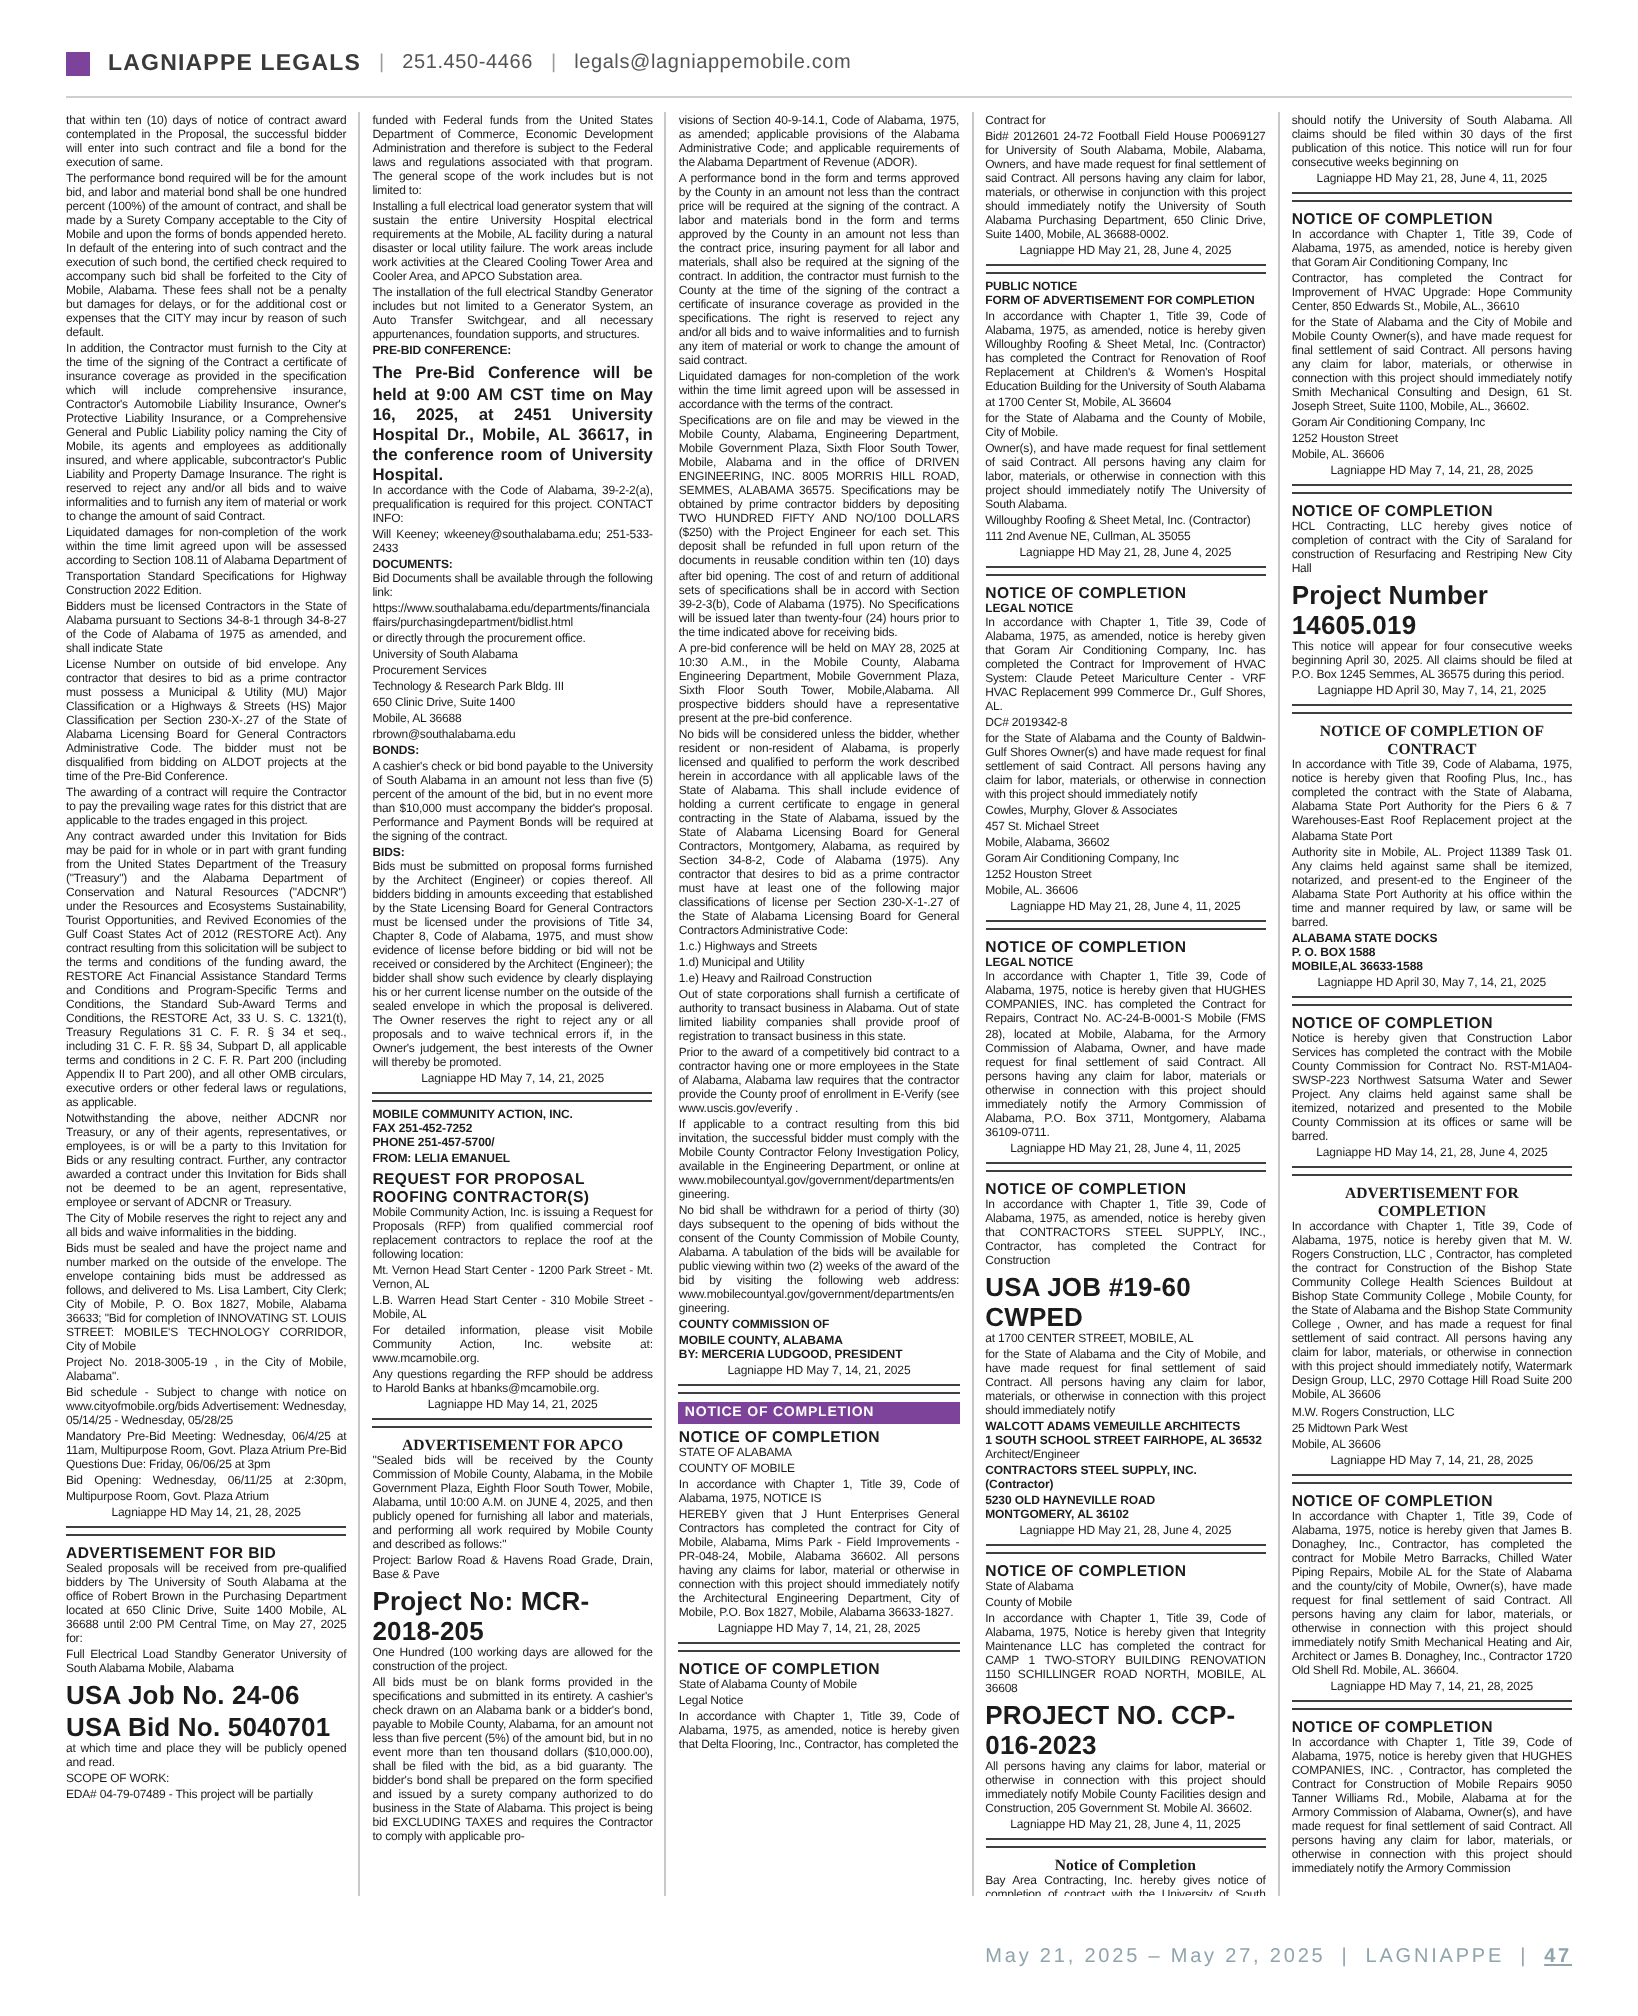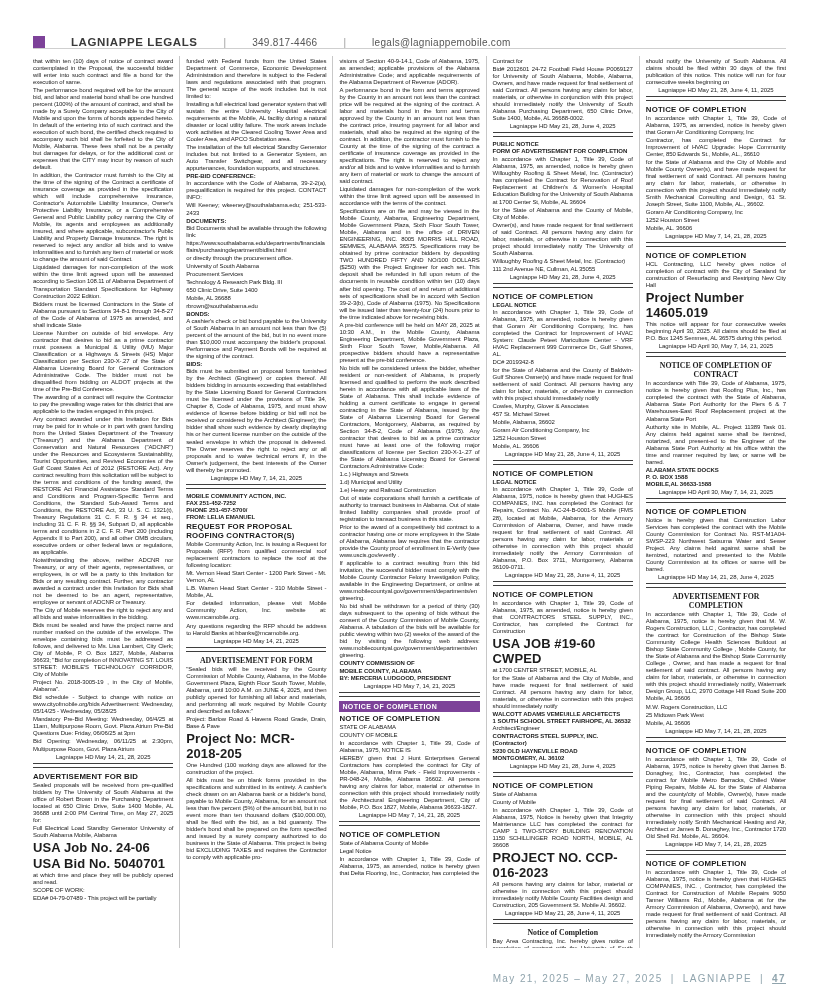--- a/index.html
+++ b/index.html
@@ -1,20 +1,20 @@
 <!DOCTYPE html>
 <html><head>
 <meta charset="utf-8">
 <style>
   html,body{margin:0;padding:0;background:#ffffff;}
   .page{position:relative;width:819px;height:1008px;background:#ffffff;overflow:hidden;
         font-family:"Liberation Sans",sans-serif;color:#1c1c1c;}
   
   .header{position:absolute;top:26px;left:33px;right:33px;height:22px;
-          display:flex;align-items:flex-end;gap:26px;border-bottom:1px solid #cfcfcf;}
+          display:flex;align-items:flex-start;gap:9px;border-bottom:1px solid #cfcfcf;}
   .brand-square{width:12px;height:12px;background:#7d4299;flex:0 0 auto;}
   .brand{font-weight:bold;font-size:11.5px;letter-spacing:.6px;color:#3a3a3a;}
   .hdiv{font-size:10px;color:#9a9a9a;}
   .contact{font-size:10px;color:#555;letter-spacing:.3px;}
   
   .columns{position:absolute;top:56px;left:33px;right:33px;height:892px;display:flex;}
   .col{flex:1 1 0;padding:2px 6px 0 6px;overflow:hidden;border-right:1px solid #c8c8c8;}
   .col:first-child{padding-left:0;}
   .col:last-child{border-right:none;padding-right:0;}
   .notice{margin:0;}
@@ -38,21 +38,21 @@
 </style>
 </head>
 <body>
 
 <div class="page">
 
   <div class="header">
     <div class="brand-square"></div>
     <span class="brand">LAGNIAPPE LEGALS</span>
     <span class="hdiv">|</span>
-    <span class="contact">349.817-4466</span>
+    <span class="contact">251.450-4466</span>
     <span class="hdiv">|</span>
     <span class="contact">legals@lagniappemobile.com</span>
   </div>
 
   <div class="columns">
     <div class="col">
         <div class="notice">
           <p class="b-p">that within ten (10) days of notice of contract award contemplated in the Proposal, the successful bidder will enter into such contract and file a bond for the execution of same.</p>
           <p class="b-p">The performance bond required will be for the amount bid, and labor and material bond shall be one hundred percent (100%) of the amount of contract, and shall be made by a Surety Company acceptable to the City of Mobile and upon the forms of bonds appended hereto. In default of the entering into of such contract and the execution of such bond, the certified check required to accompany such bid shall be forfeited to the City of Mobile, Alabama. These fees shall not be a penalty but damages for delays, or for the additional cost or expenses that the CITY may incur by reason of such default.</p>
           <p class="b-p">In addition, the Contractor must furnish to the City at the time of the signing of the Contract a certificate of insurance coverage as provided in the specification which will include comprehensive insurance, Contractor's Automobile Liability Insurance, Owner's Protective Liability Insurance, or a Comprehensive General and Public Liability policy naming the City of Mobile, its agents and employees as additionally insured, and where applicable, subcontractor's Public Liability and Property Damage Insurance. The right is reserved to reject any and/or all bids and to waive informalities and to furnish any item of material or work to change the amount of said Contract.</p>
@@ -81,20 +81,21 @@
           <p class="b-p">SCOPE OF WORK:</p>
           <p class="b-p">EDA# 04-79-07489 - This project will be partially</p>
         </div>
       </div>
     <div class="col">
         <div class="notice">
           <p class="b-p">funded with Federal funds from the United States Department of Commerce, Economic Development Administration and therefore is subject to the Federal laws and regulations associated with that program. The general scope of the work includes but is not limited to:</p>
           <p class="b-p">Installing a full electrical load generator system that will sustain the entire University Hospital electrical requirements at the Mobile, AL facility during a natural disaster or local utility failure. The work areas include work activities at the Cleared Cooling Tower Area and Cooler Area, and APCO Substation area.</p>
           <p class="b-p">The installation of the full electrical Standby Generator includes but not limited to a Generator System, an Auto Transfer Switchgear, and all necessary appurtenances, foundation supports, and structures.</p>
           <div class="b-pb">PRE-BID CONFERENCE:</div>
+          <p class="b-big">The Pre-Bid Conference will be held at 9:00 AM CST time on May 16, 2025, at 2451 University Hospital Dr., Mobile, AL 36617, in the conference room of University Hospital.</p>
           <p class="b-p">In accordance with the Code of Alabama, 39-2-2(a), prequalification is required for this project. CONTACT INFO:</p>
           <p class="b-p">Will Keeney; wkeeney@southalabama.edu; 251-533-2433</p>
           <div class="b-pb">DOCUMENTS:</div>
           <p class="b-p">Bid Documents shall be available through the following link:</p>
           <p class="b-p">https://www.southalabama.edu/departments/financialaffairs/purchasingdepartment/bidlist.html</p>
           <p class="b-p">or directly through the procurement office.</p>
           <p class="b-p">University of South Alabama</p>
           <p class="b-p">Procurement Services</p>
           <p class="b-p">Technology &amp; Research Park Bldg. III</p>
           <p class="b-p">650 Clinic Drive, Suite 1400</p>
@@ -115,21 +116,21 @@
           <div class="b-h">REQUEST FOR PROPOSAL ROOFING CONTRACTOR(S)</div>
           <p class="b-p">Mobile Community Action, Inc. is issuing a Request for Proposals (RFP) from qualified commercial roof replacement contractors to replace the roof at the following location:</p>
           <p class="b-p">Mt. Vernon Head Start Center - 1200 Park Street - Mt. Vernon, AL</p>
           <p class="b-p">L.B. Warren Head Start Center - 310 Mobile Street - Mobile, AL</p>
           <p class="b-p">For detailed information, please visit Mobile Community Action, Inc. website at: www.mcamobile.org.</p>
           <p class="b-p">Any questions regarding the RFP should be address to Harold Banks at hbanks@mcamobile.org.</p>
           <div class="b-cite">Lagniappe HD May 14, 21, 2025</div>
         </div>
         <div class="sep"></div>
         <div class="notice">
-          <div class="b-hc">ADVERTISEMENT FOR FORM</div>
+          <div class="b-hc">ADVERTISEMENT FOR APCO</div>
           <p class="b-p">"Sealed bids will be received by the County Commission of Mobile County, Alabama, in the Mobile Government Plaza, Eighth Floor South Tower, Mobile, Alabama, until 10:00 A.M. on JUNE 4, 2025, and then publicly opened for furnishing all labor and materials, and performing all work required by Mobile County and described as follows:"</p>
           <p class="b-p">Project: Barlow Road &amp; Havens Road Grade, Drain, Base &amp; Pave</p>
           <div class="b-hb">Project No:  MCR-2018-205</div>
           <p class="b-p">One Hundred (100 working days are allowed for the construction of the project.</p>
           <p class="b-p">All bids must be on blank forms provided in the specifications and submitted in its entirety. A cashier's check drawn on an Alabama bank or a bidder's bond, payable to Mobile County, Alabama, for an amount not less than five percent (5%) of the amount bid, but in no event more than ten thousand dollars ($10,000.00), shall be filed with the bid, as a bid guaranty. The bidder's bond shall be prepared on the form specified and issued by a surety company authorized to do business in the State of Alabama. This project is being bid EXCLUDING TAXES and requires the Contractor to comply with applicable pro-</p>
         </div>
       </div>
     <div class="col">
         <div class="notice">
           <p class="b-p">visions of Section 40-9-14.1, Code of Alabama, 1975, as amended; applicable provisions of the Alabama Administrative Code; and applicable requirements of the Alabama Department of Revenue (ADOR).</p>

